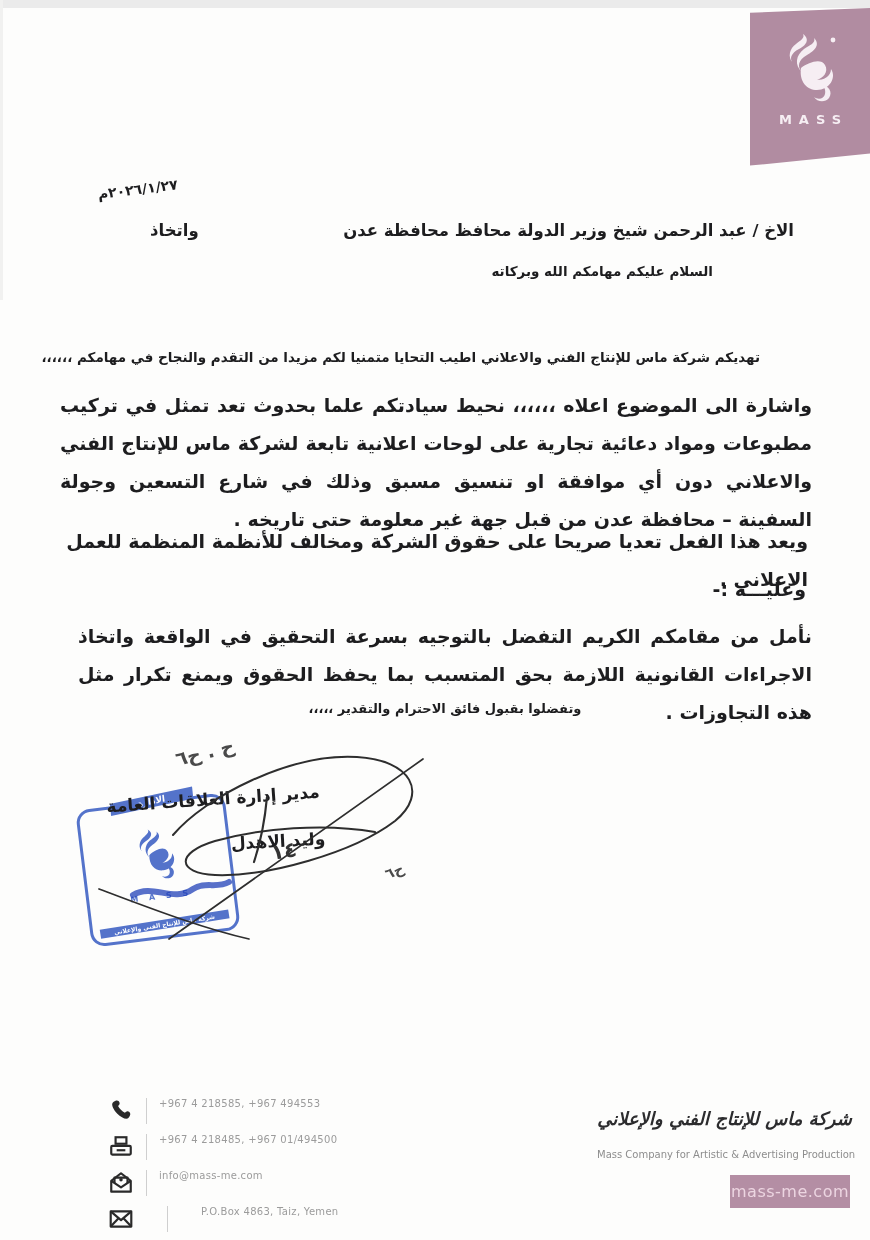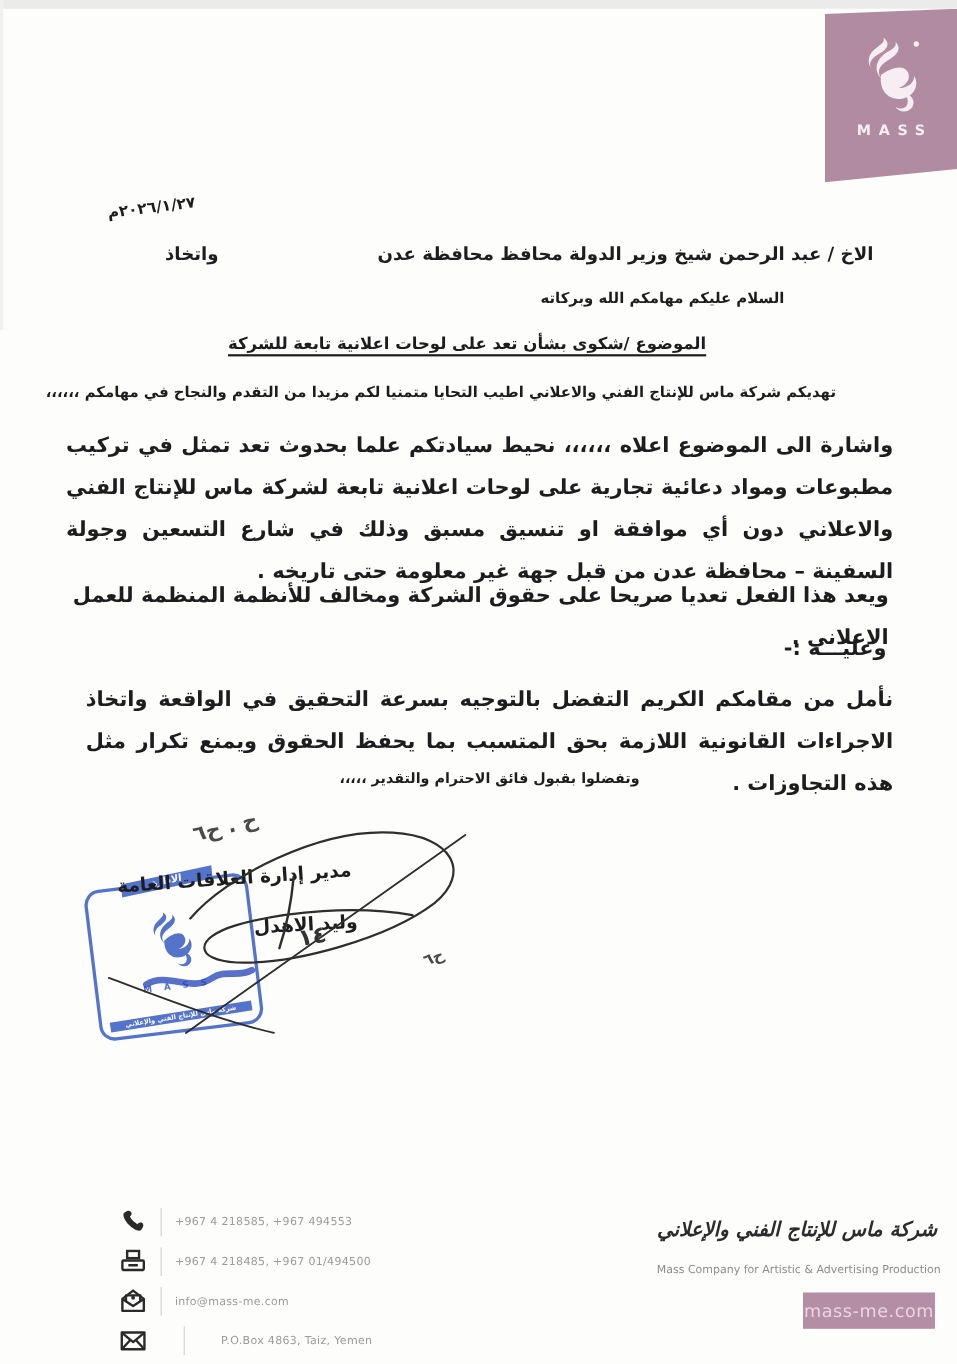--- a/index.html
+++ b/index.html
@@ -95,21 +95,21 @@
     font-size:17px; font-weight:700; direction:rtl; white-space:nowrap;
     transform:rotate(-3deg); z-index:3;
   }
   .sig-svg { position:absolute; top:0; left:0; z-index:4; }
   .mark { position:absolute; color:#4a4a4a; font-weight:700; direction:rtl; z-index:5; }
   .mark-a { top:6px; left:120px; font-size:19px; letter-spacing:7px; transform:rotate(-14deg); }
   .mark-b { top:104px; left:216px; font-size:21px; color:#333; transform:rotate(-10deg); }
   .mark-c { top:128px; left:330px; font-size:14px; transform:rotate(-22deg); }
 
   
-  .contact-row { position:absolute; left:106px; display:flex; align-items:center; }
+  .contact-row { position:absolute; left:106px; display:flex; }
   .contact-icon { width:30px; display:flex; justify-content:center; }
   .contact-div { width:1px; height:26px; background:#cfcfcf; margin:0 12px 0 10px; }
   .contact-text { font-size:10px; color:#9b9b9b; letter-spacing:.3px; }
   .row-0 { top:1098px; } .row-1 { top:1134px; } .row-2 { top:1170px; } .row-3 { top:1206px;gap:21px; }
 
   .footer-right { position:absolute; top:1108px; right:18px; width:255px; text-align:center; }
   .company-ar {
     font-size:18px; font-weight:700; direction:rtl; white-space:nowrap;
     font-style:italic; color:#2c2c2e;
   }
@@ -143,21 +143,20 @@
 
   <div class="date ar">٢٠٢٦/١/٢٧م</div>
 
   <div class="addressee-row">
     <span>الاخ / عبد الرحمن شيخ    وزير الدولة محافظ محافظة عدن</span>
     <span>واتخاذ</span>
   </div>
 
   <div class="salutation">السلام عليكم مهامكم الله وبركاته</div>
 
-  <div class="subject">الموضوع /شكوى بشأن تعد على لوحات اعلانية تابعة للشركة</div>
 
   <div class="greeting">تهديكم شركة ماس للإنتاج الفني والاعلاني اطيب التحايا متمنيا لكم مزيدا من التقدم والنجاح في مهامكم ،،،،،،</div>
 
   <div class="para para2">ويعد هذا الفعل تعديا صريحا على حقوق الشركة ومخالف للأنظمة المنظمة للعمل الاعلاني .</div>
   <div class="para para1">واشارة الى الموضوع اعلاه ،،،،،، نحيط سيادتكم علما بحدوث تعد تمثل في تركيب مطبوعات ومواد دعائية تجارية على لوحات اعلانية تابعة لشركة ماس للإنتاج الفني والاعلاني دون أي موافقة او تنسيق مسبق وذلك في شارع التسعين وجولة السفينة – محافظة عدن من قبل جهة غير معلومة حتى تاريخه .</div>
   <div class="therefore">وعليـــه :-</div>
   <div class="para para3">نأمل من مقامكم الكريم التفضل بالتوجيه بسرعة التحقيق في الواقعة واتخاذ الاجراءات القانونية اللازمة بحق المتسبب بما يحفظ الحقوق ويمنع تكرار مثل هذه التجاوزات .</div>
   <div class="closing">وتفضلوا بقبول فائق الاحترام والتقدير ،،،،،</div>
 
   <div class="sig-area">

